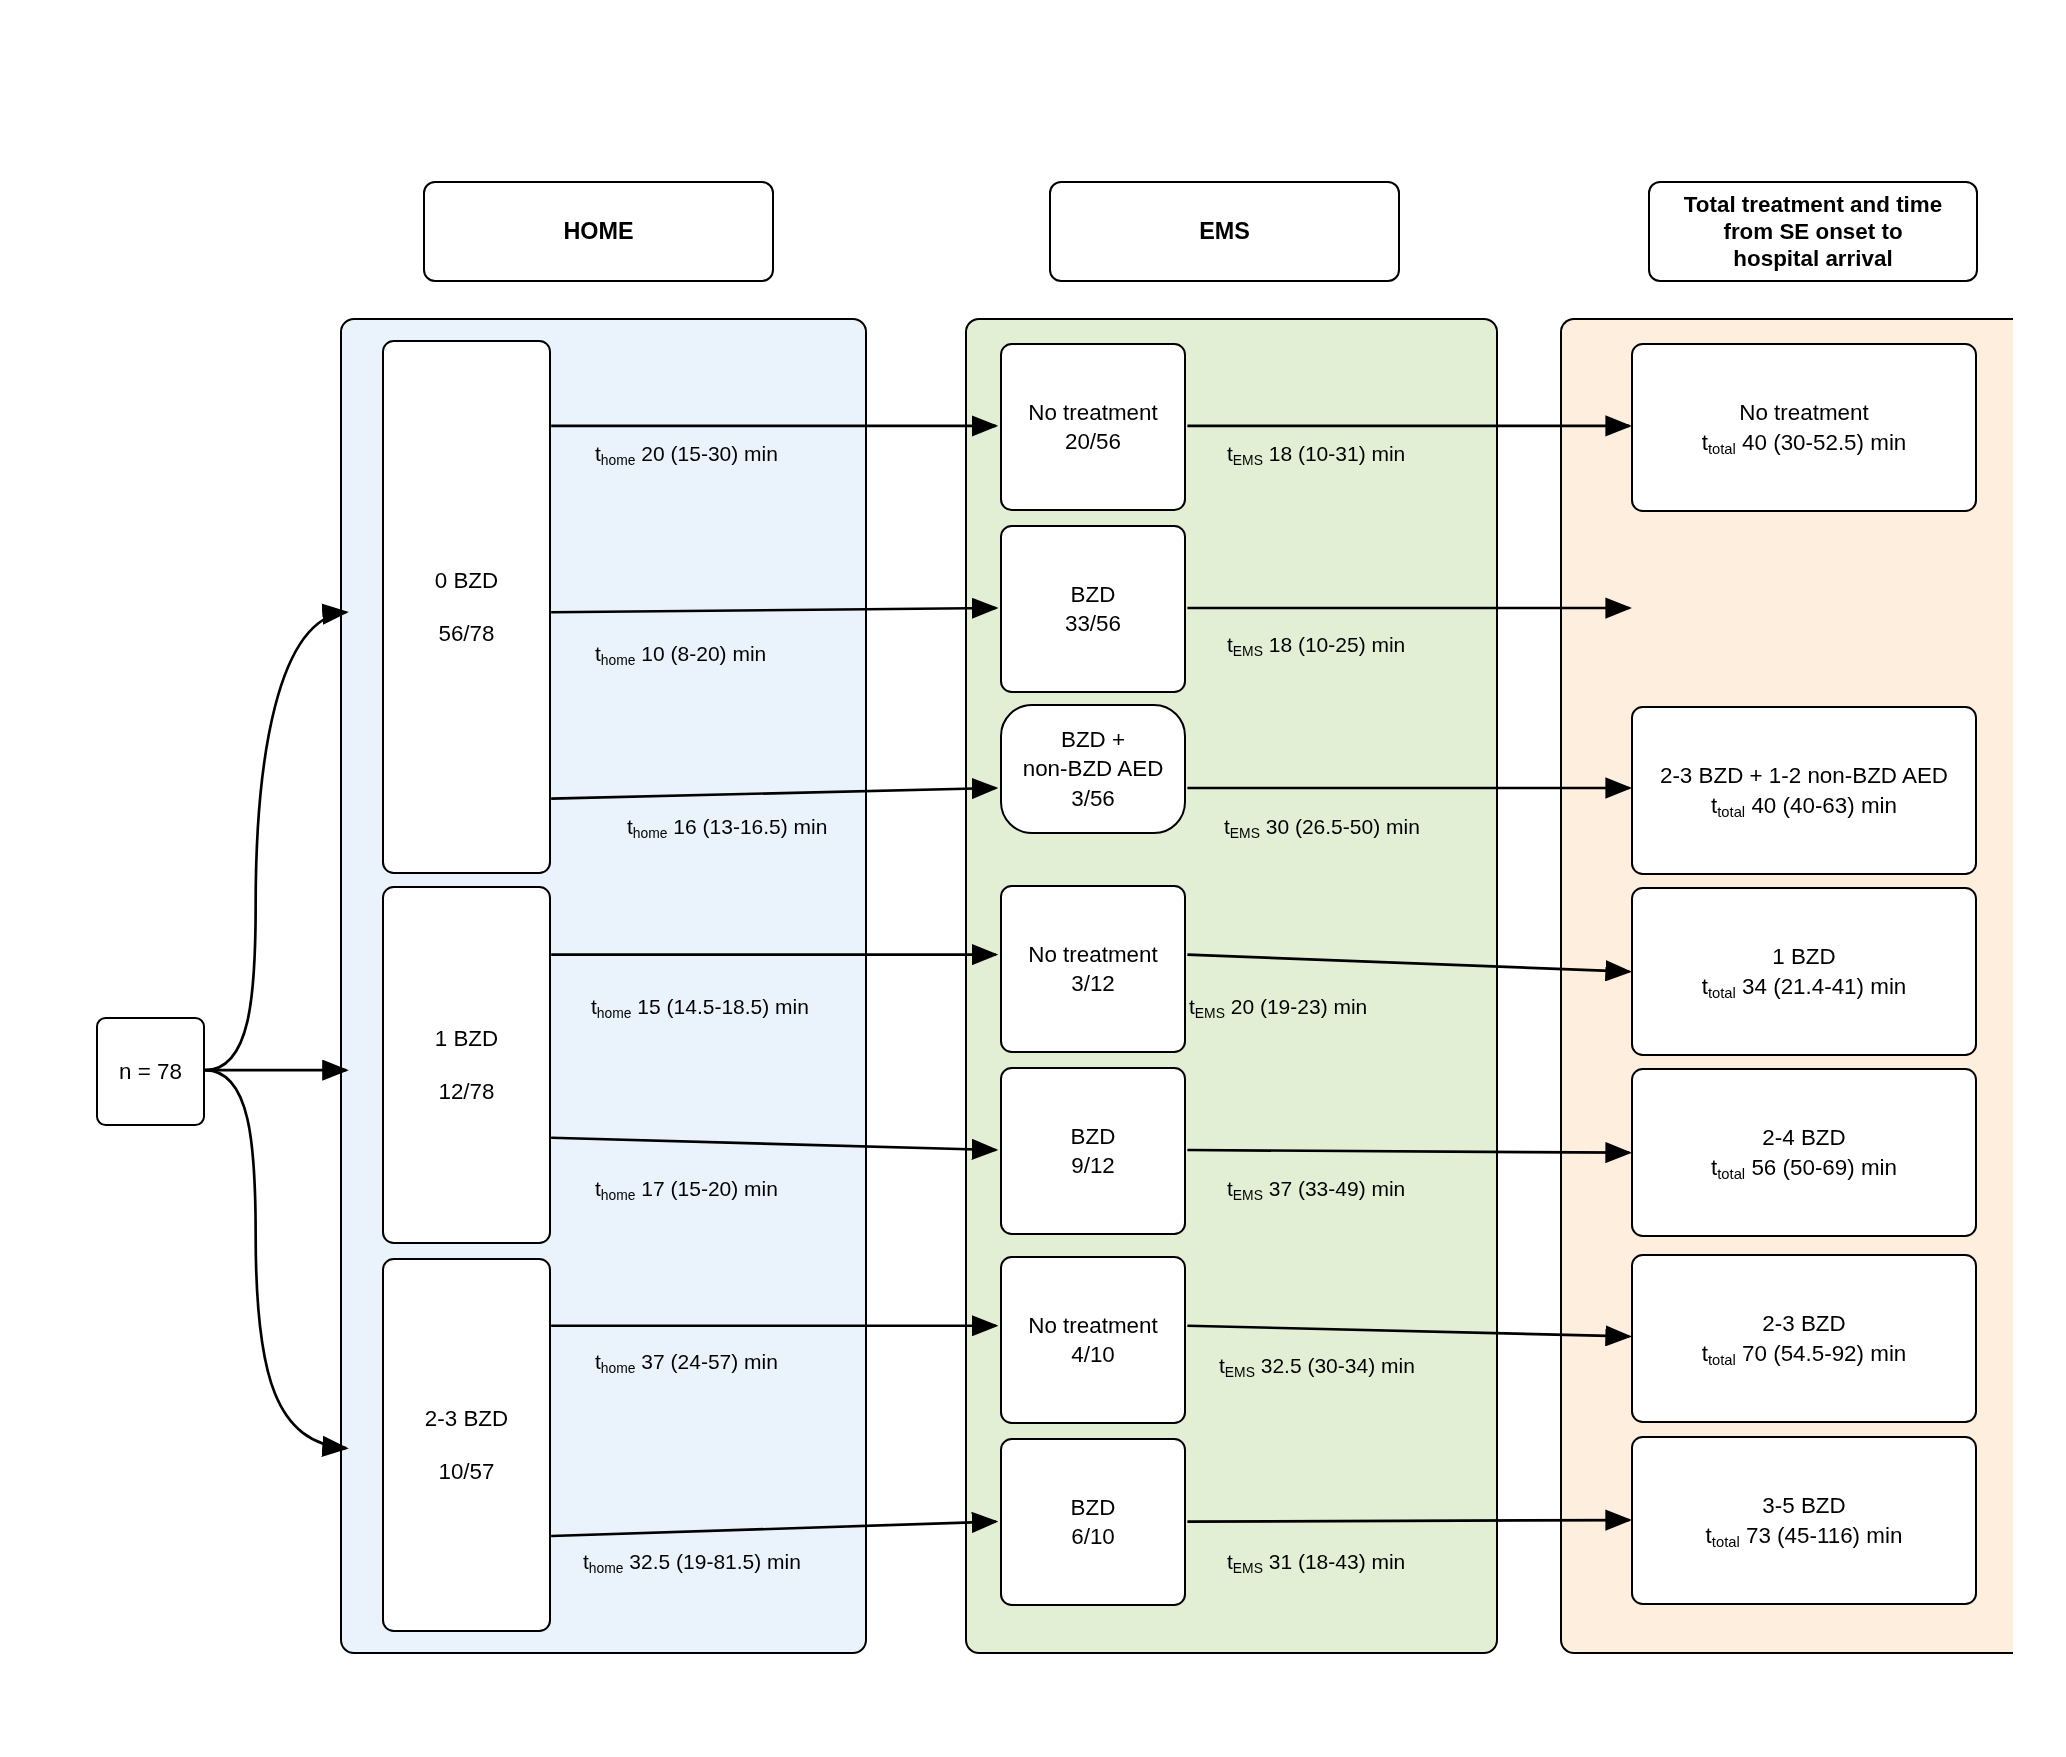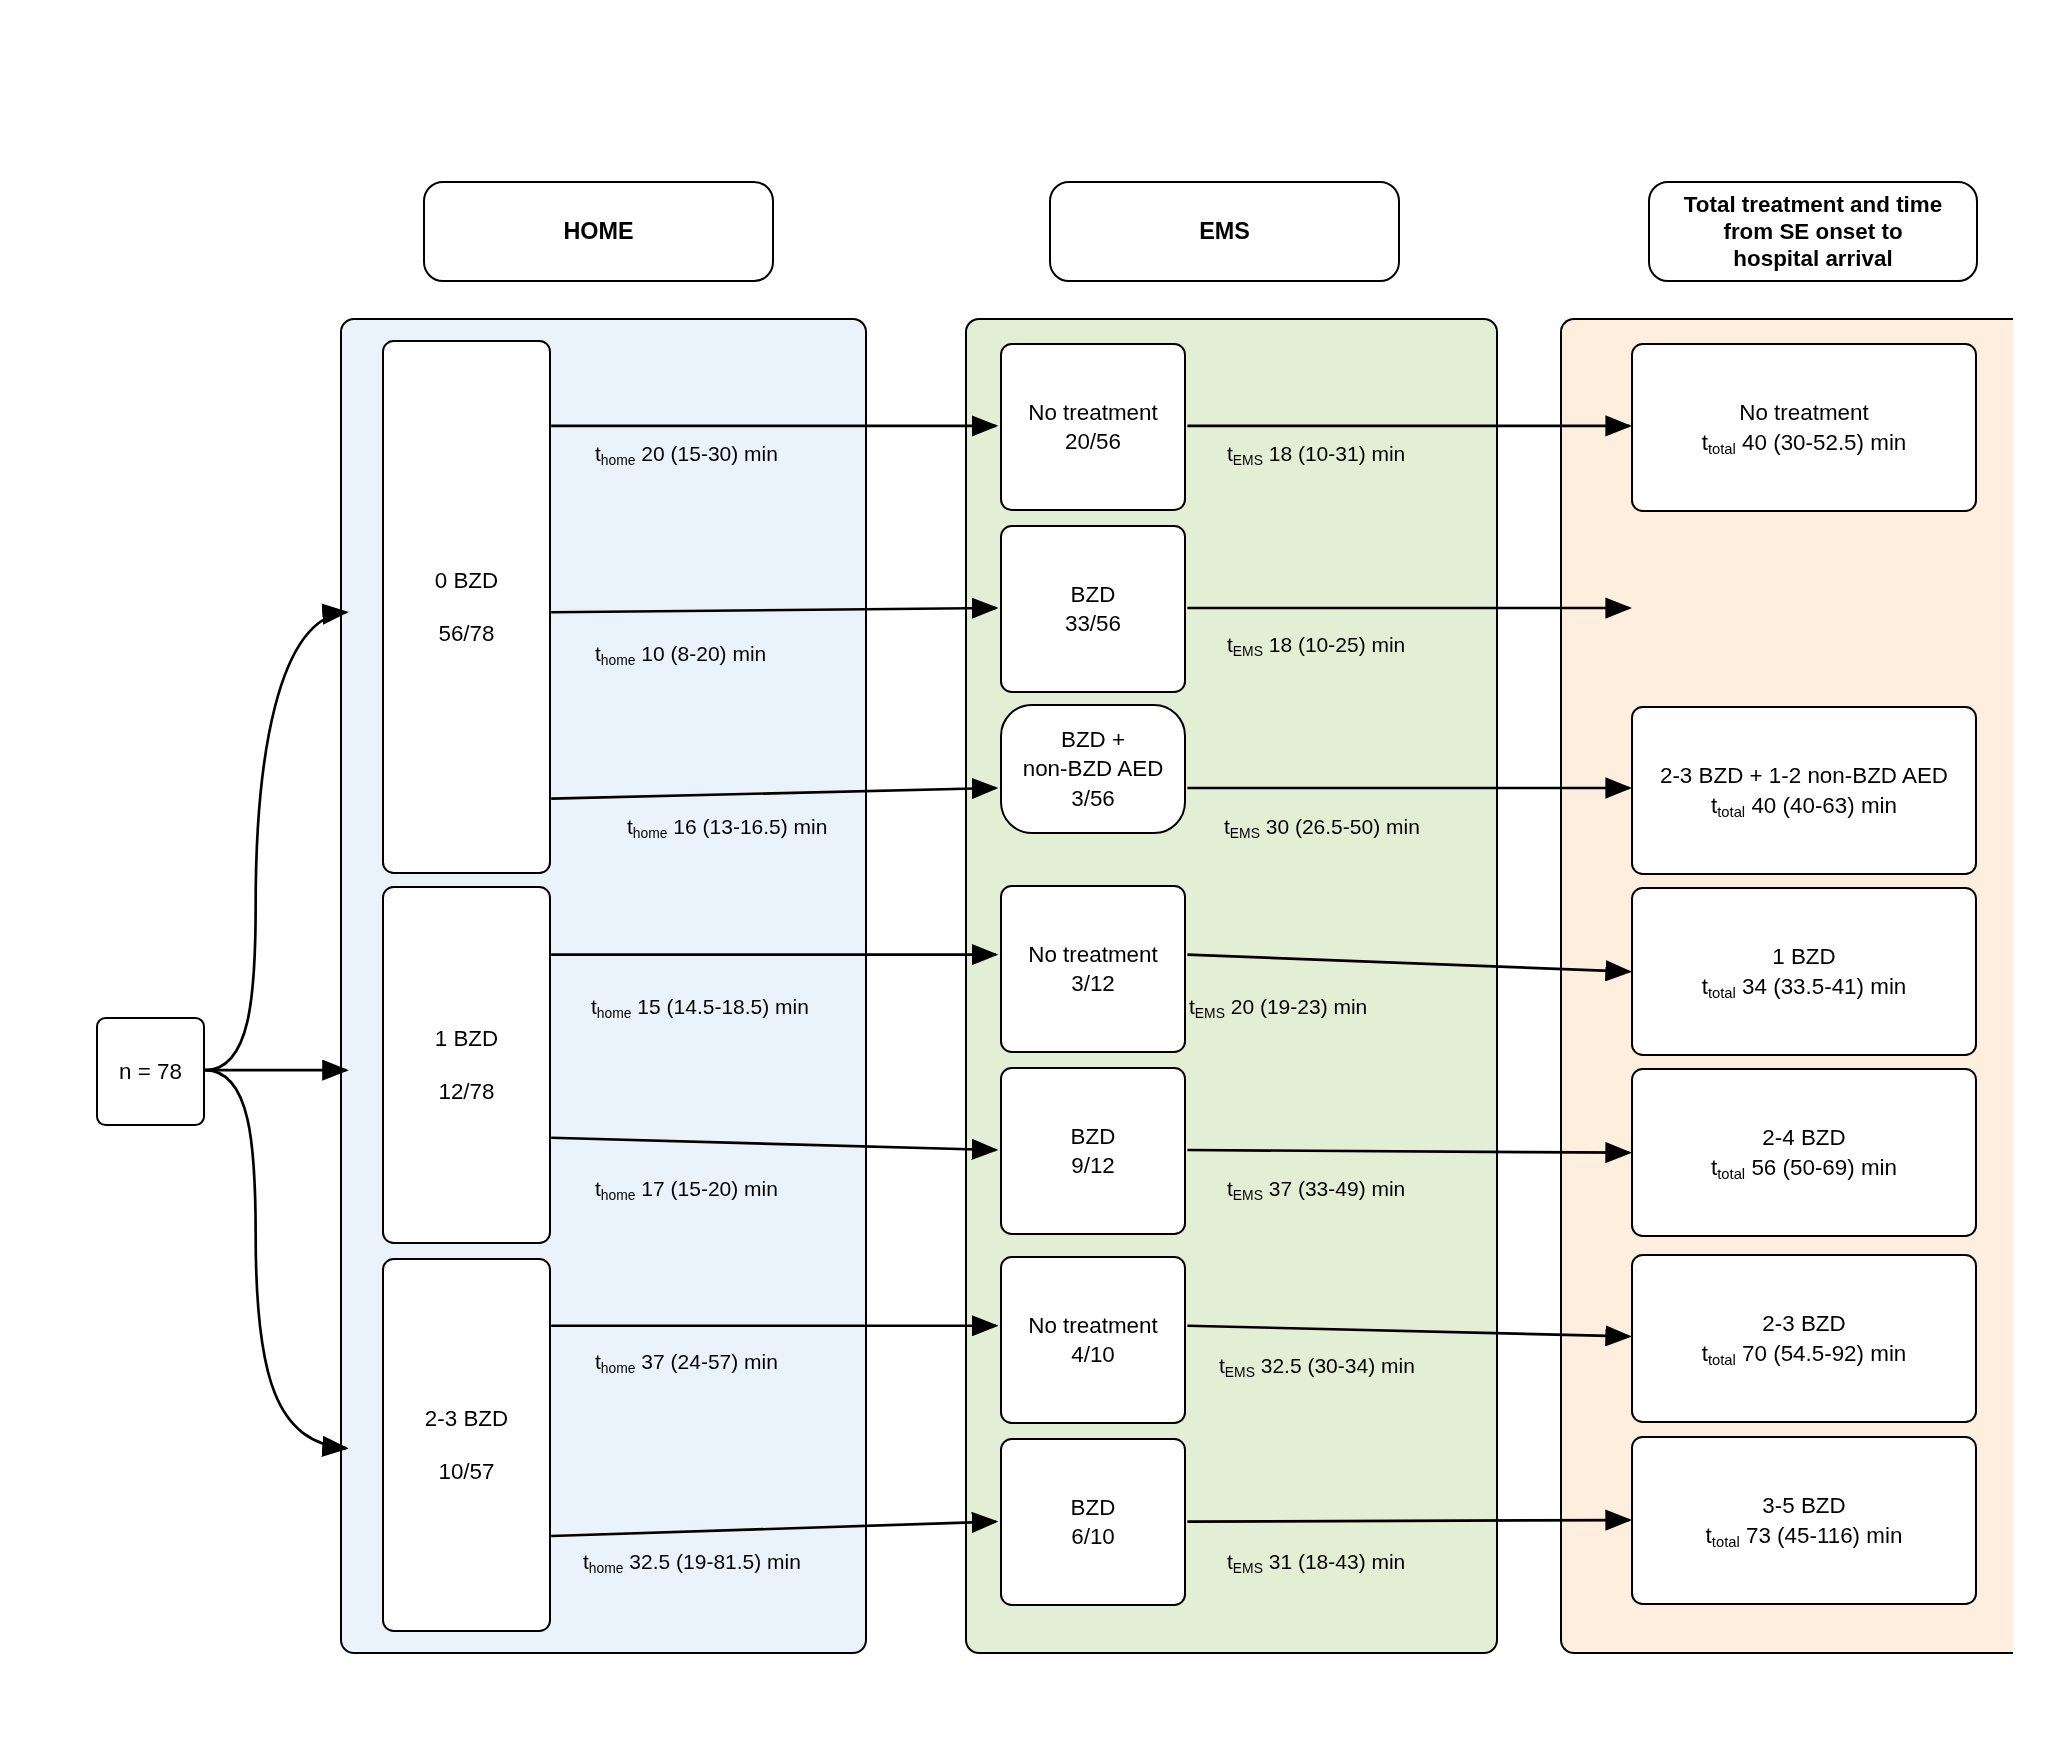--- a/index.html
+++ b/index.html
@@ -19,21 +19,21 @@
     height: 1757px;
     background: #ffffff;
   }
 
   
   .abs { position: absolute; box-sizing: border-box; }
 
   
   .hdr {
     border: 2.7px solid #000000;
-    border-radius: 20px;
+    border-radius: 12px;
     background: #ffffff;
     display: flex;
     align-items: center;
     justify-content: center;
     text-align: center;
     font-weight: bold;
     font-size: 23.4px;
     line-height: 1.22;
     color: #000000;
   }
@@ -279,21 +279,21 @@
   <div class="abs node" style="left:1631px; top:706px; width:346px; height:169px;">
     <span class="ln">2-3 BZD + 1-2 non-BZD AED</span>
     <span class="ln">
       <span>t</span><span class="tsub">total</span>&nbsp;<span>40 (40-63) min</span>
     </span>
   </div>
 
   <div class="abs node" style="left:1631px; top:887px; width:346px; height:169px;">
     <span class="ln">1 BZD</span>
     <span class="ln">
-      <span>t</span><span class="tsub">total</span>&nbsp;<span>34 (33.5-41) min</span>
+      <span>t</span><span class="tsub">total</span>&nbsp;<span>34 (21.4-41) min</span>
     </span>
   </div>
 
   <div class="abs node" style="left:1631px; top:1068px; width:346px; height:169px;">
     <span class="ln">2-4 BZD</span>
     <span class="ln">
       <span>t</span><span class="tsub">total</span>&nbsp;<span>56 (50-69) min</span>
     </span>
   </div>
 

